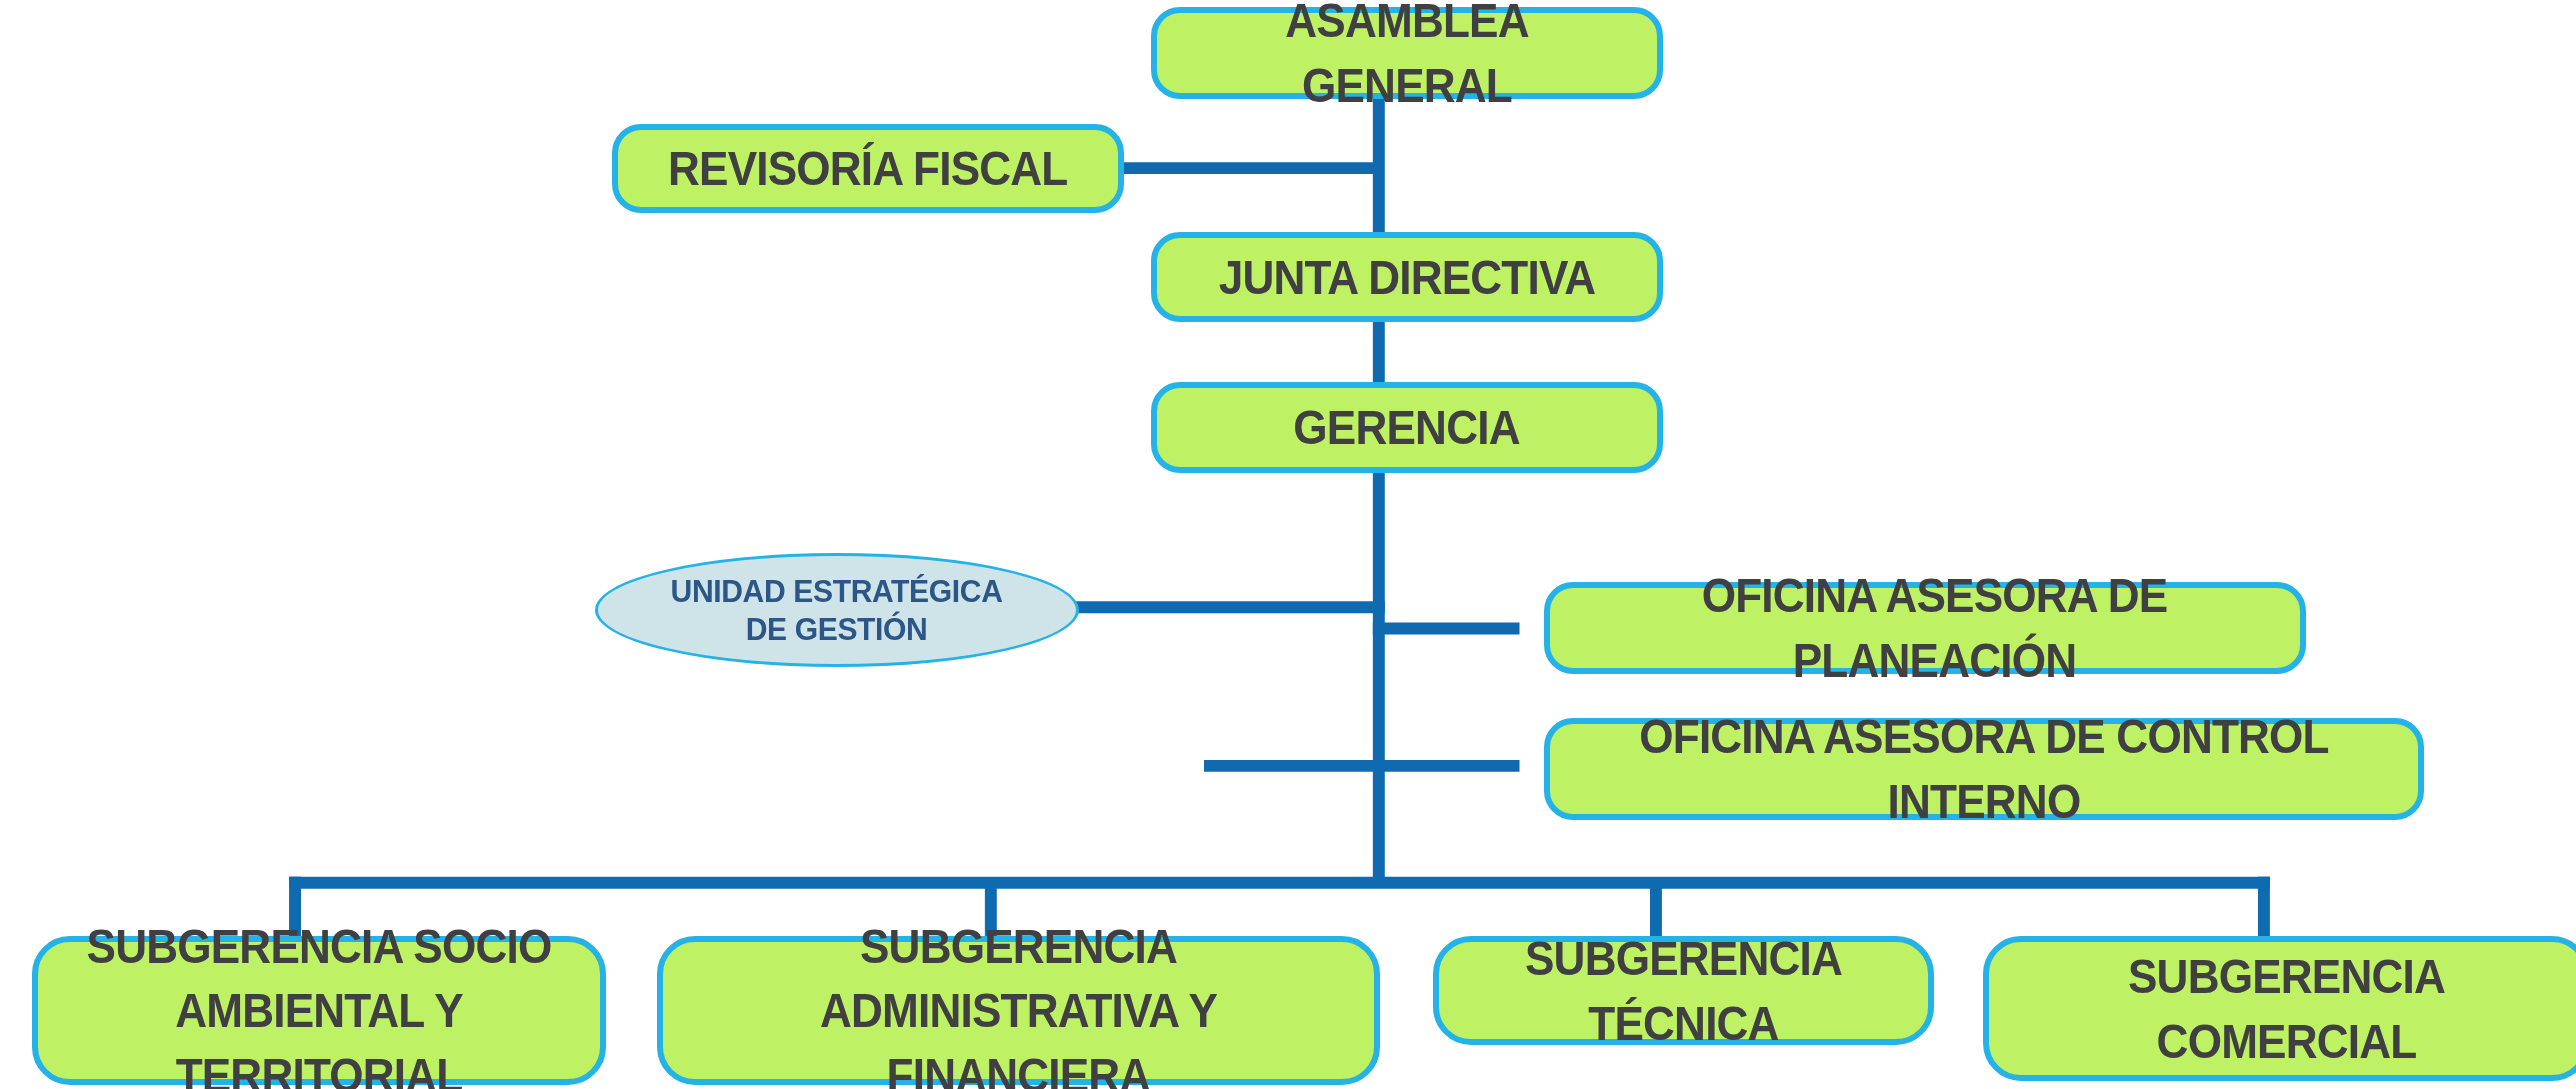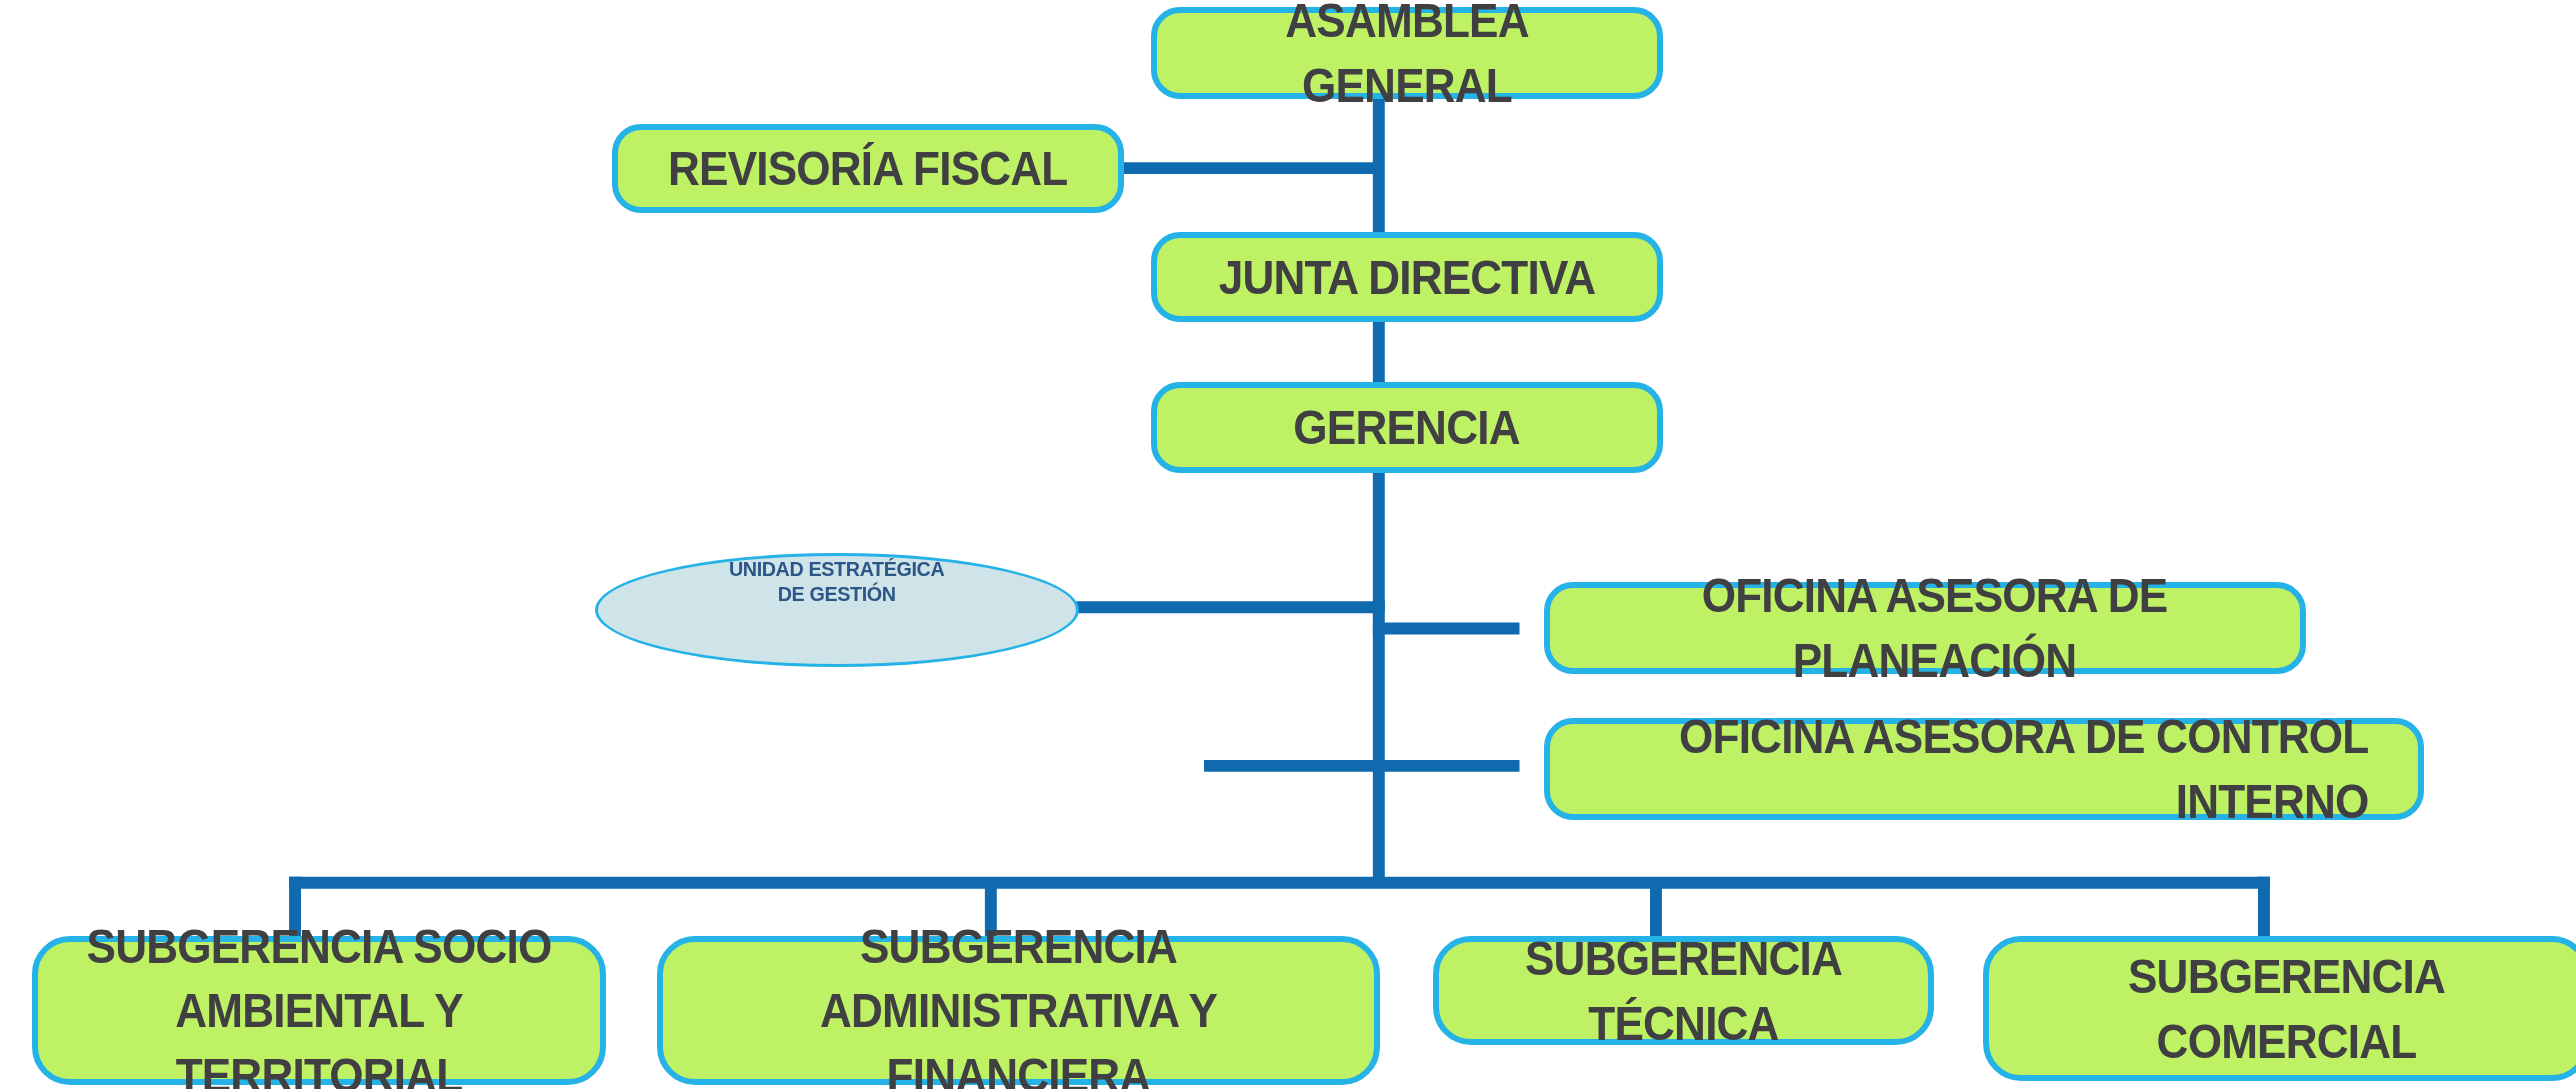--- a/index.html
+++ b/index.html
@@ -40,25 +40,25 @@
     transform-origin:center;
     padding:0 6.8px;
   }
   .nb.big{border-radius:38px;}
   .ellipse{
     position:absolute;
     box-sizing:border-box;
     background:var(--ell-fill);
     border:3.4px solid var(--cyan);
     border-radius:50%;
-    display:flex;justify-content:center;
+    display:flex;align-items:center;justify-content:center;
     text-align:center;
     color:var(--ell-txt);
     font-weight:bold;
-    font-size:21px;
+    font-size:32px;
     letter-spacing:-0.4px;
     line-height:1.2;
   }
   .ellipse .label{white-space:pre-line;transform:scaleX(0.94);}
 </style>
 </head>
 <body>
 
 <div class="stage">
 
@@ -101,21 +101,21 @@
   <div class="ellipse" style="left:595px;top:553px;width:484px;height:114px;">
     <span class="label">UNIDAD ESTRATÉGICA
 DE GESTIÓN</span>
   </div>
 
   <div class="nb" style="left:1516px;top:582px;width:762px;height:92px;padding-left:19px;">
     <span class="label">OFICINA ASESORA DE PLANEACIÓN</span>
   </div>
 
 
-  <div class="nb" style="left:1516px;top:718px;width:880px;height:102px;text-align:right;">
+  <div class="nb" style="left:1516px;top:718px;width:880px;height:102px;">
     <span class="label">OFICINA ASESORA DE CONTROL INTERNO</span>
   </div>
 
   <div class="nb big" style="left:4.3px;top:936px;width:574px;height:149px;">
     <span class="label">SUBGERENCIA SOCIO
 AMBIENTAL Y TERRITORIAL</span>
   </div>
 
   <div class="nb big" style="left:629px;top:936px;width:723px;height:149px;">
     <span class="label">SUBGERENCIA ADMINISTRATIVA Y

